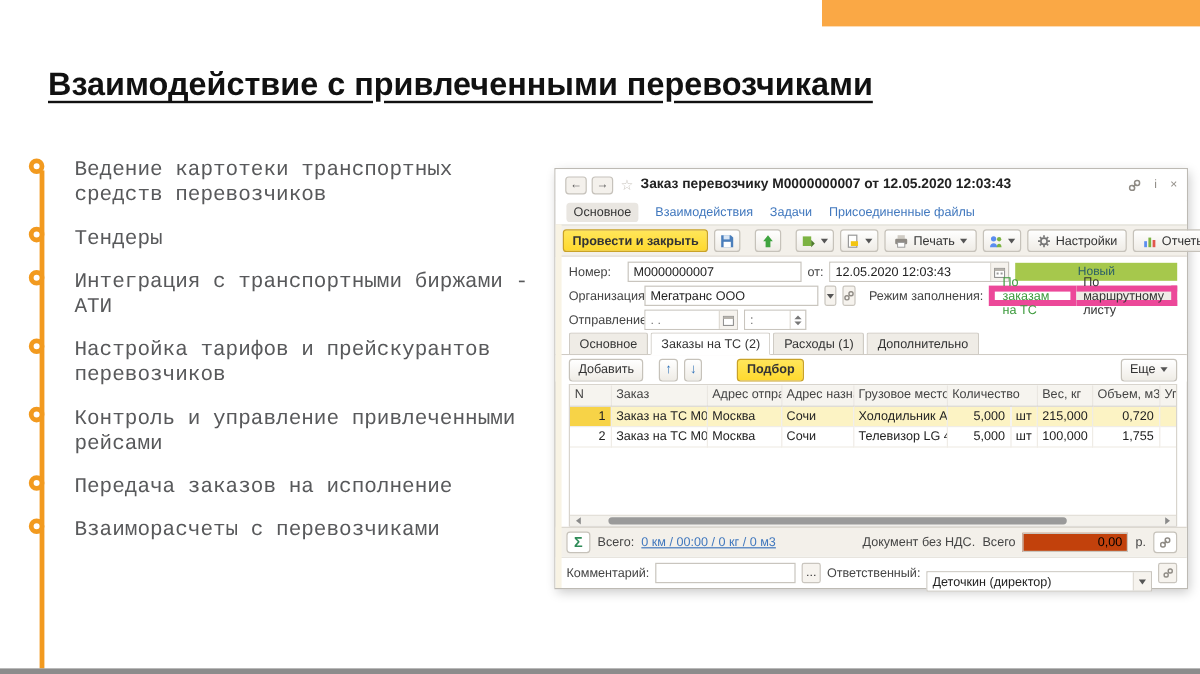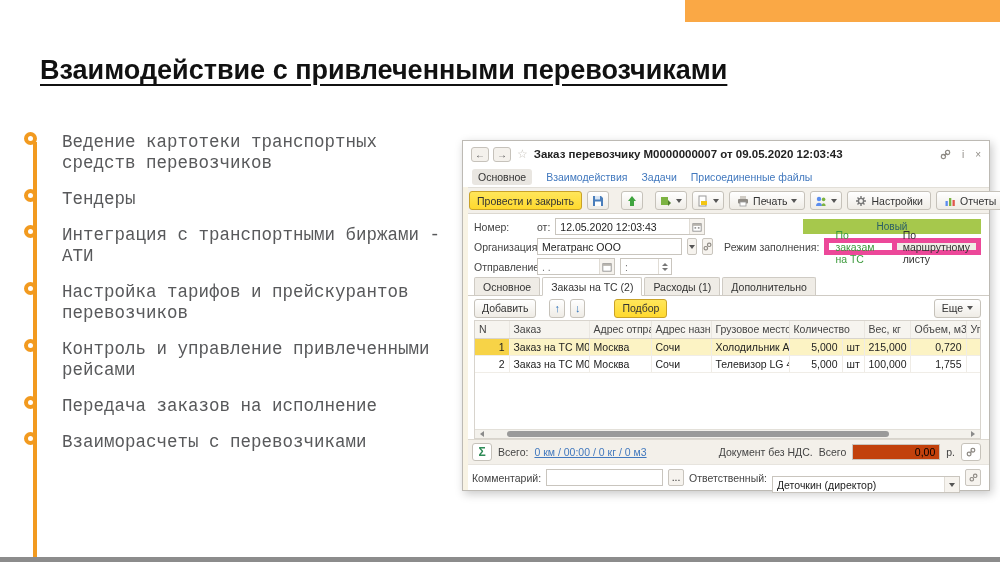--- a/index.html
+++ b/index.html
@@ -39,21 +39,21 @@
   .navbar { height:20px; display:flex; align-items:center; gap:14px; padding:0 9px; background:#fff; }
   .navlink { color:#4178BE; cursor:pointer; }
   .navlink.active { color:#333; background:#E9E6E1; border-radius:3px; padding:2px 6px; }
 
   .toolbar { height:27px; display:flex; align-items:center; gap:5px; padding:0 6px;
              background:#F3F0EA; border-top:1px solid #E2DFD8; border-bottom:1px solid #DCD8D0; }
   .btn { display:inline-flex; align-items:center; gap:4px; height:19px; padding:0 7px;
          border:1px solid #C6C2BA; border-radius:3px; background:linear-gradient(#FFFFFF,#EFECE6);
          color:#333; white-space:nowrap; }
   .btn.icon-only { padding:0 4px; }
-  .btn-yellow { background:linear-gradient(#FFE65A,#FFD92E); border-color:#C9A227; font-weight:400; }
+  .btn-yellow { background:linear-gradient(#FFE65A,#FFD92E); border-color:#C9A227; font-weight:700; }
   .caret { width:0; height:0; border-left:3px solid transparent; border-right:3px solid transparent;
            border-top:4px solid #555; display:inline-block; }
   .vsep { width:1px; height:16px; background:#D9D5CE; margin:0 1px; }
 
   .form { padding:4px 8px 2px 11px; display:flex; flex-direction:column; gap:3px; background:#fff; }
   .row-flex { display:flex; align-items:center; gap:5px; }
   .lbl { color:#444; white-space:nowrap; }
   .inp { height:17px; border:1px solid #C9C5BE; background:#fff; font-size:10.5px; padding:0 4px;
          font-family:inherit; color:#222; }
   .inp:read-only { color:#222; }
@@ -133,21 +133,21 @@
     <li class="bullet"><span class="dot"></span><span>Передача заказов на исполнение</span></li>
     <li class="bullet"><span class="dot"></span><span>Взаиморасчеты с перевозчиками</span></li>
   </ul>
 
   <div class="win">
 
     <div class="titlebar">
       <span class="navbtn"><span>←</span></span>
       <span class="navbtn"><span>→</span></span>
       <span class="star">☆</span>
-      <span class="win-title">Заказ перевозчику М0000000007 от 09.05.2020 12:03:43</span>
+      <span class="win-title">Заказ перевозчику М0000000007 от 12.05.2020 12:03:43</span>
       <span class="spacer"></span>
       <span class="sysicon">
         <svg class="ic" width="11" height="11" viewBox="0 0 12 12">
             <g fill="none" stroke="#8F8B85" stroke-width="1.4">
               <rect x="1.5" y="6" width="4.5" height="4.5" rx="2"></rect>
               <rect x="6" y="1.5" width="4.5" height="4.5" rx="2"></rect>
               <path d="M4.5 7.5 L7.5 4.5"></path>
             </g>
           </svg>
       </span>
@@ -228,20 +228,21 @@
         <span>Отчеты</span>
 
       </span>
       <span class="spacer" style="flex:1"></span>
 
     </div>
 
     <div class="form">
       <div class="row-flex">
         <span class="lbl" style="width:58px">Номер:</span>
+        <input class="inp" style="width: 150px;" readonly="" value="М0000000007">
         <span class="lbl">от:</span>
         <span class="field-wrap" style="width:150px">
           <input class="inp" readonly="" value="12.05.2020 12:03:43" style="">
           <span class="sq-btn">
             <svg class="ic" width="10" height="10" viewBox="0 0 12 12">
                 <rect x="1" y="2" width="10" height="9" fill="#fff" stroke="#888"></rect>
                 <rect x="1" y="2" width="10" height="2.6" fill="#B7B3AC"></rect>
                 <path d="M3 6h2v2H3zM7 6h2v2H7z" fill="#999"></path>
               </svg>
           </span>

